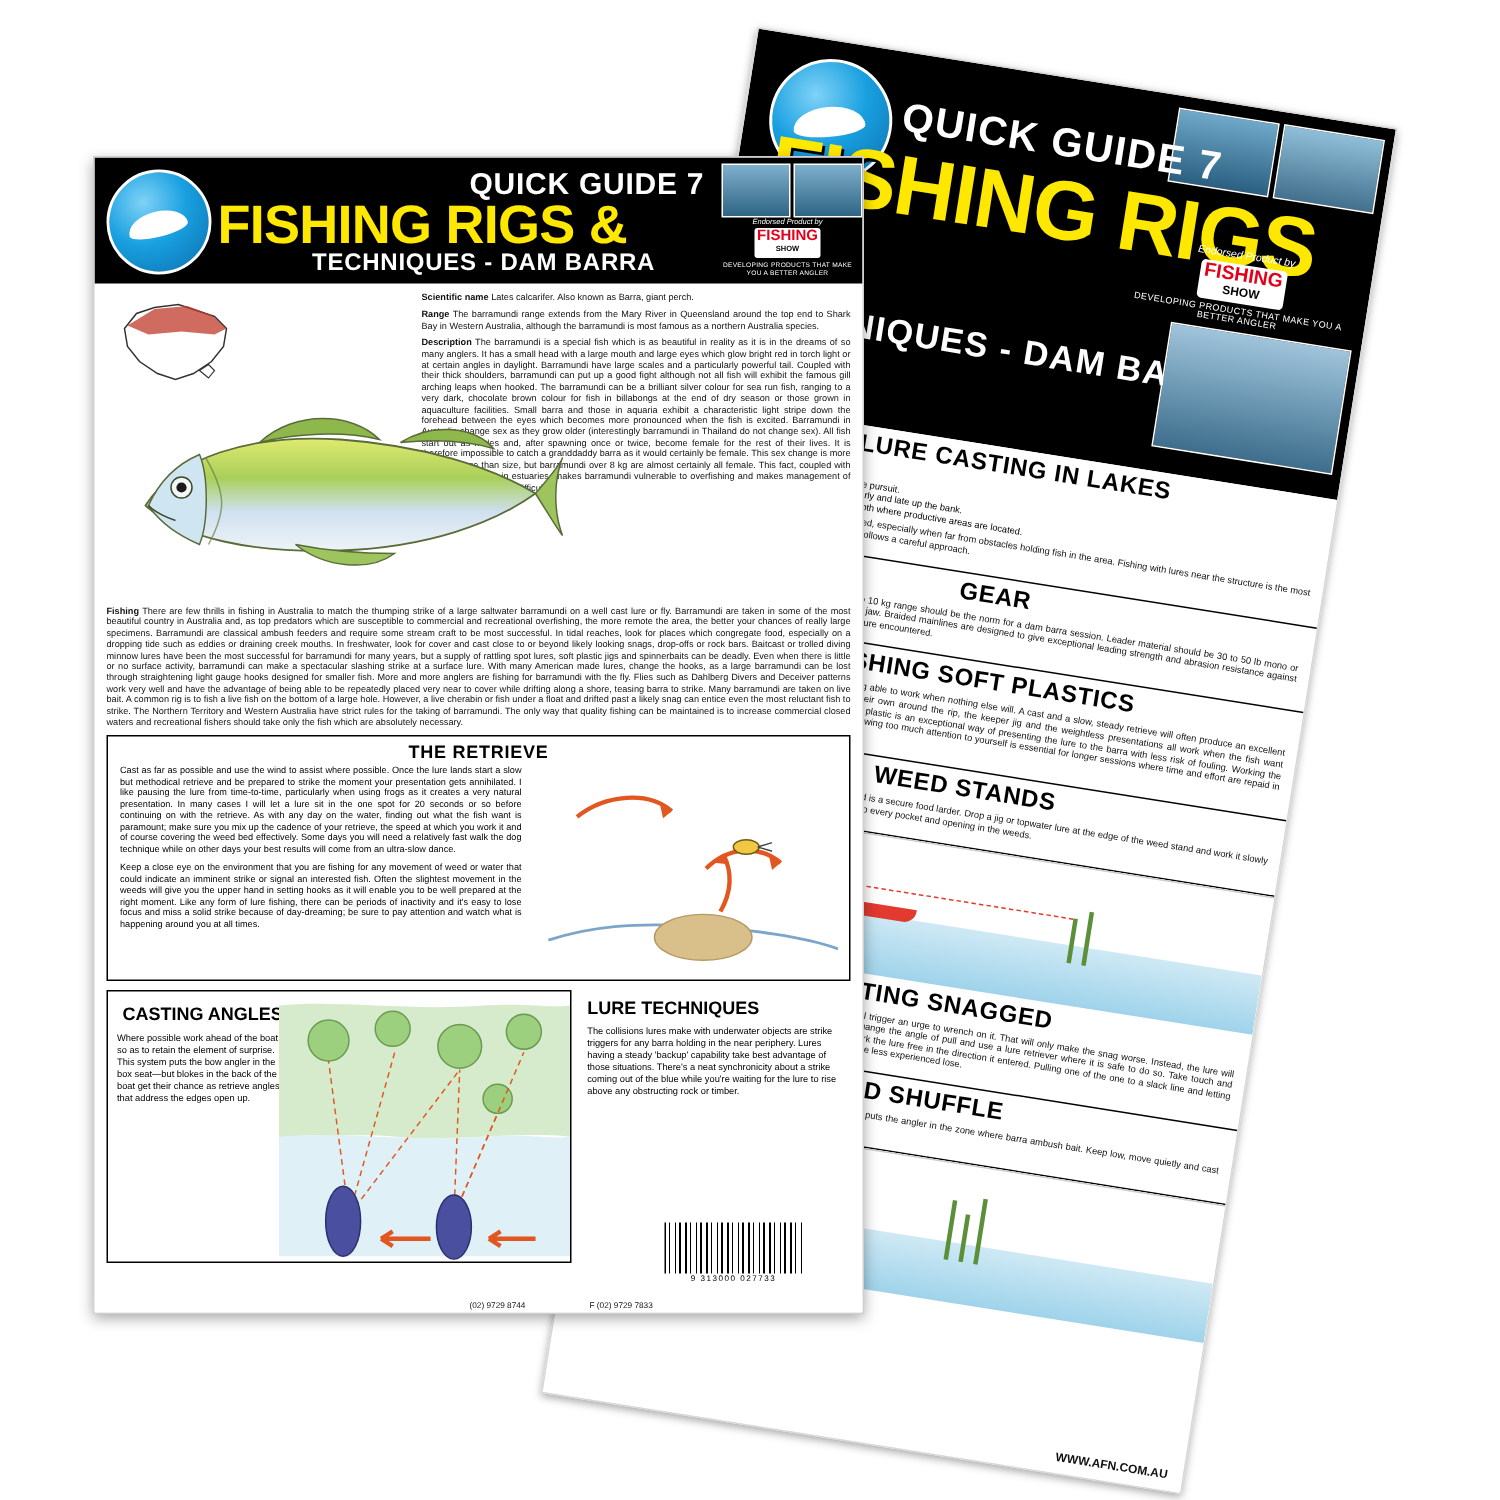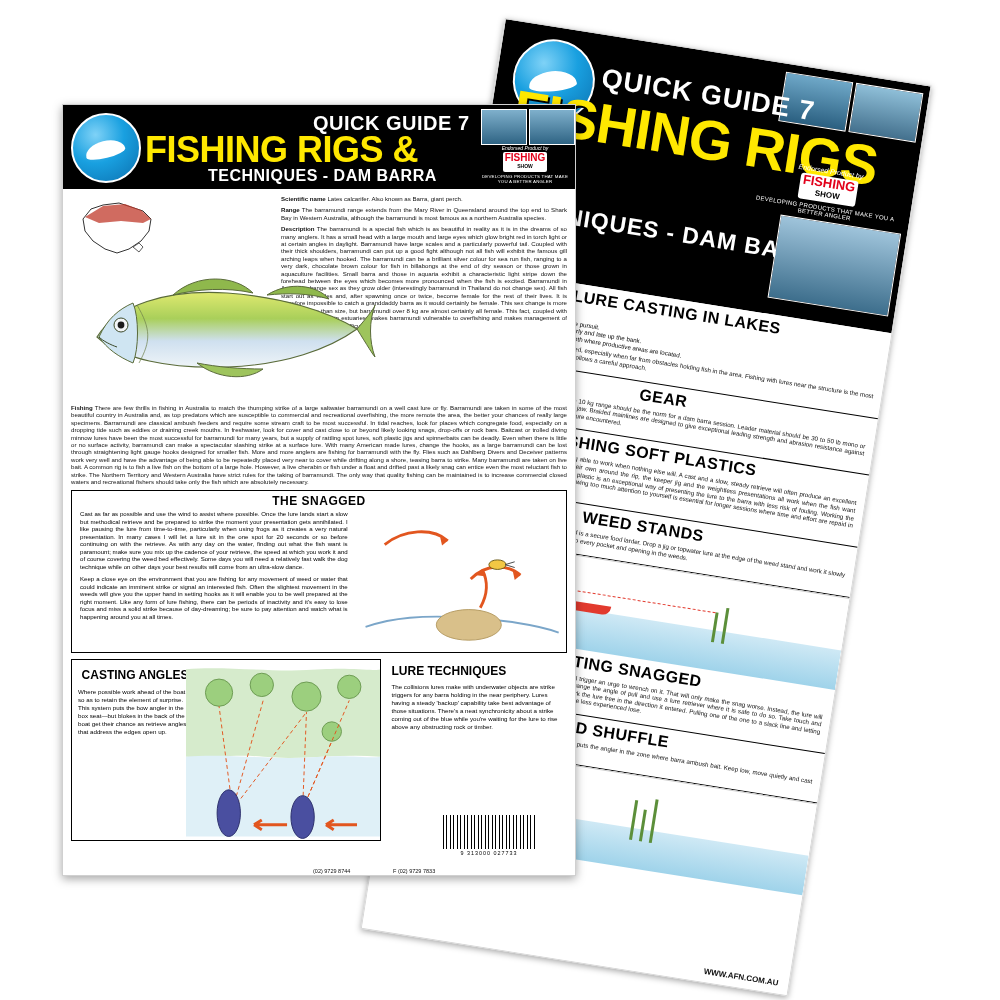--- a/index.html
+++ b/index.html
@@ -329,21 +329,21 @@
       </div>
 
       <div class="flow">
         <p>
           <b>Fishing</b>
           <span>There are few thrills in fishing in Australia to match the thumping strike of a large saltwater barramundi on a well cast lure or fly. Barramundi are taken in some of the most beautiful country in Australia and, as top predators which are susceptible to commercial and recreational overfishing, the more remote the area, the better your chances of really large specimens. Barramundi are classical ambush feeders and require some stream craft to be most successful. In tidal reaches, look for places which congregate food, especially on a dropping tide such as eddies or draining creek mouths. In freshwater, look for cover and cast close to or beyond likely looking snags, drop-offs or rock bars. Baitcast or trolled diving minnow lures have been the most successful for barramundi for many years, but a supply of rattling spot lures, soft plastic jigs and spinnerbaits can be deadly. Even when there is little or no surface activity, barramundi can make a spectacular slashing strike at a surface lure. With many American made lures, change the hooks, as a large barramundi can be lost through straightening light gauge hooks designed for smaller fish. More and more anglers are fishing for barramundi with the fly. Flies such as Dahlberg Divers and Deceiver patterns work very well and have the advantage of being able to be repeatedly placed very near to cover while drifting along a shore, teasing barra to strike. Many barramundi are taken on live bait. A common rig is to fish a live fish on the bottom of a large hole. However, a live cherabin or fish under a float and drifted past a likely snag can entice even the most reluctant fish to strike. The Northern Territory and Western Australia have strict rules for the taking of barramundi. The only way that quality fishing can be maintained is to increase commercial closed waters and recreational fishers should take only the fish which are absolutely necessary.</span>
         </p>
       </div>
 
       <div class="panel">
-        <h3>THE SNAGGED</h3>
+        <h3>THE RETRIEVE</h3>
         <div class="retrieve-row">
           <div class="retrieve-text">
             <p>Cast as far as possible and use the wind to assist where possible. Once the lure lands start a slow but methodical retrieve and be prepared to strike the moment your presentation gets annihilated. I like pausing the lure from time-to-time, particularly when using frogs as it creates a very natural presentation. In many cases I will let a lure sit in the one spot for 20 seconds or so before continuing on with the retrieve. As with any day on the water, finding out what the fish want is paramount; make sure you mix up the cadence of your retrieve, the speed at which you work it and of course covering the weed bed effectively. Some days you will need a relatively fast walk the dog technique while on other days your best results will come from an ultra-slow dance.</p>
             <p>Keep a close eye on the environment that you are fishing for any movement of weed or water that could indicate an imminent strike or signal an interested fish. Often the slightest movement in the weeds will give you the upper hand in setting hooks as it will enable you to be well prepared at the right moment. Like any form of lure fishing, there can be periods of inactivity and it's easy to lose focus and miss a solid strike because of day-dreaming; be sure to pay attention and watch what is happening around you at all times.</p>
           </div>
           <div class="retrieve-art">
             <svg viewBox="0 0 220 140" width="100%" height="138" aria-hidden="true">
               <path d="M10,120 C40,110 70,108 110,110 C150,112 190,118 212,126" stroke="#7ba6c9" stroke-width="2" fill="none"></path>
               <path d="M30,34 C50,18 80,16 96,30" stroke="#e2561f" stroke-width="3" fill="none" marker-end=""></path>
               <path d="M96,30 l-8,-4 l2,9 z" fill="#e2561f"></path>

